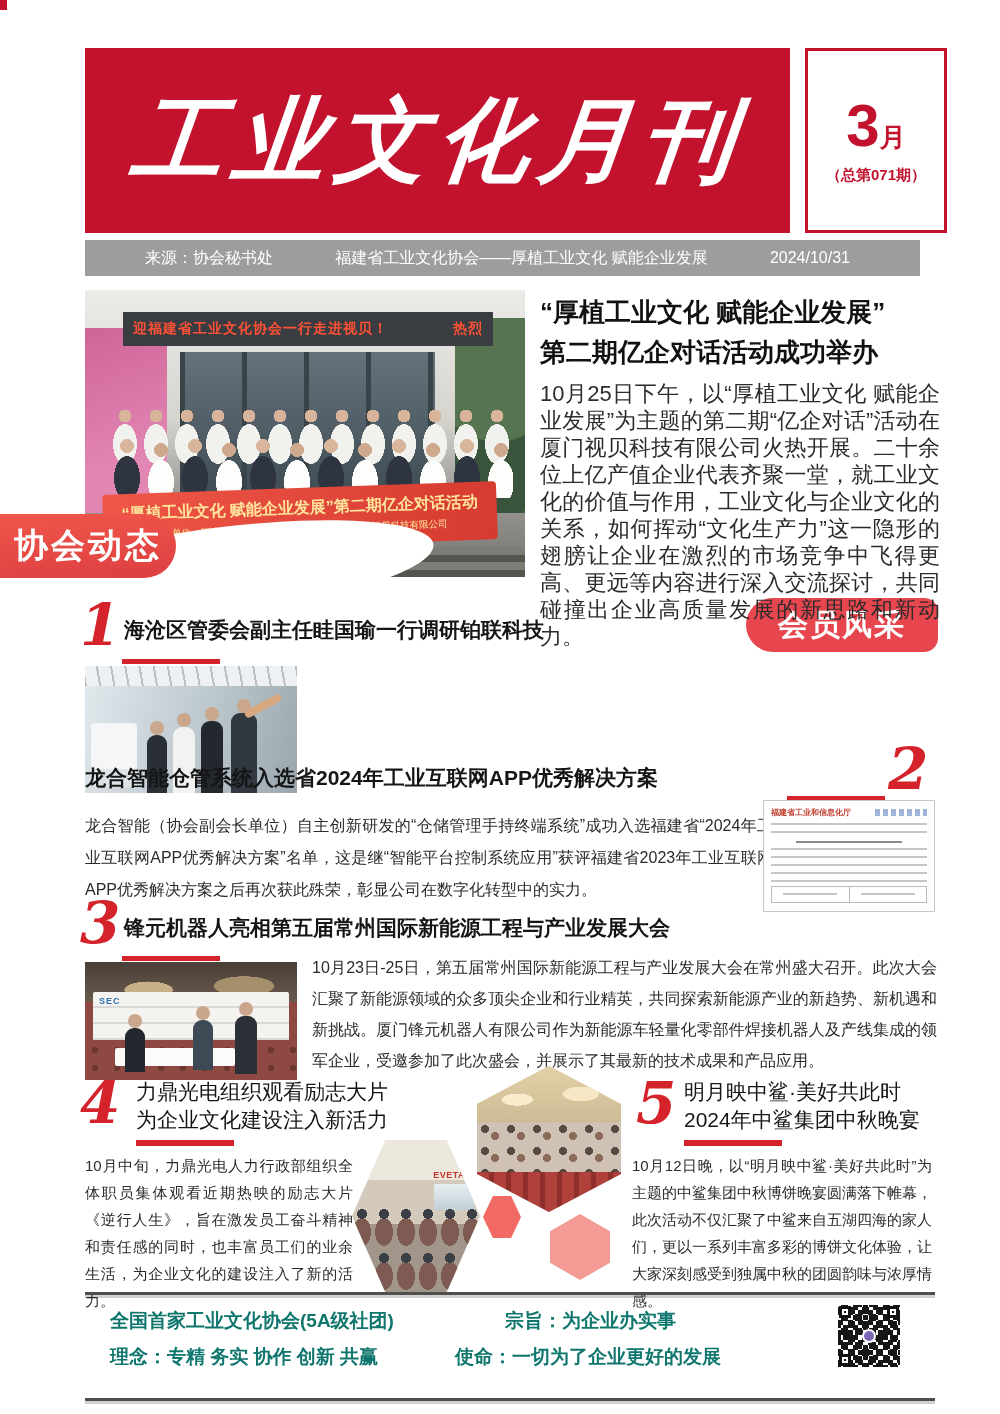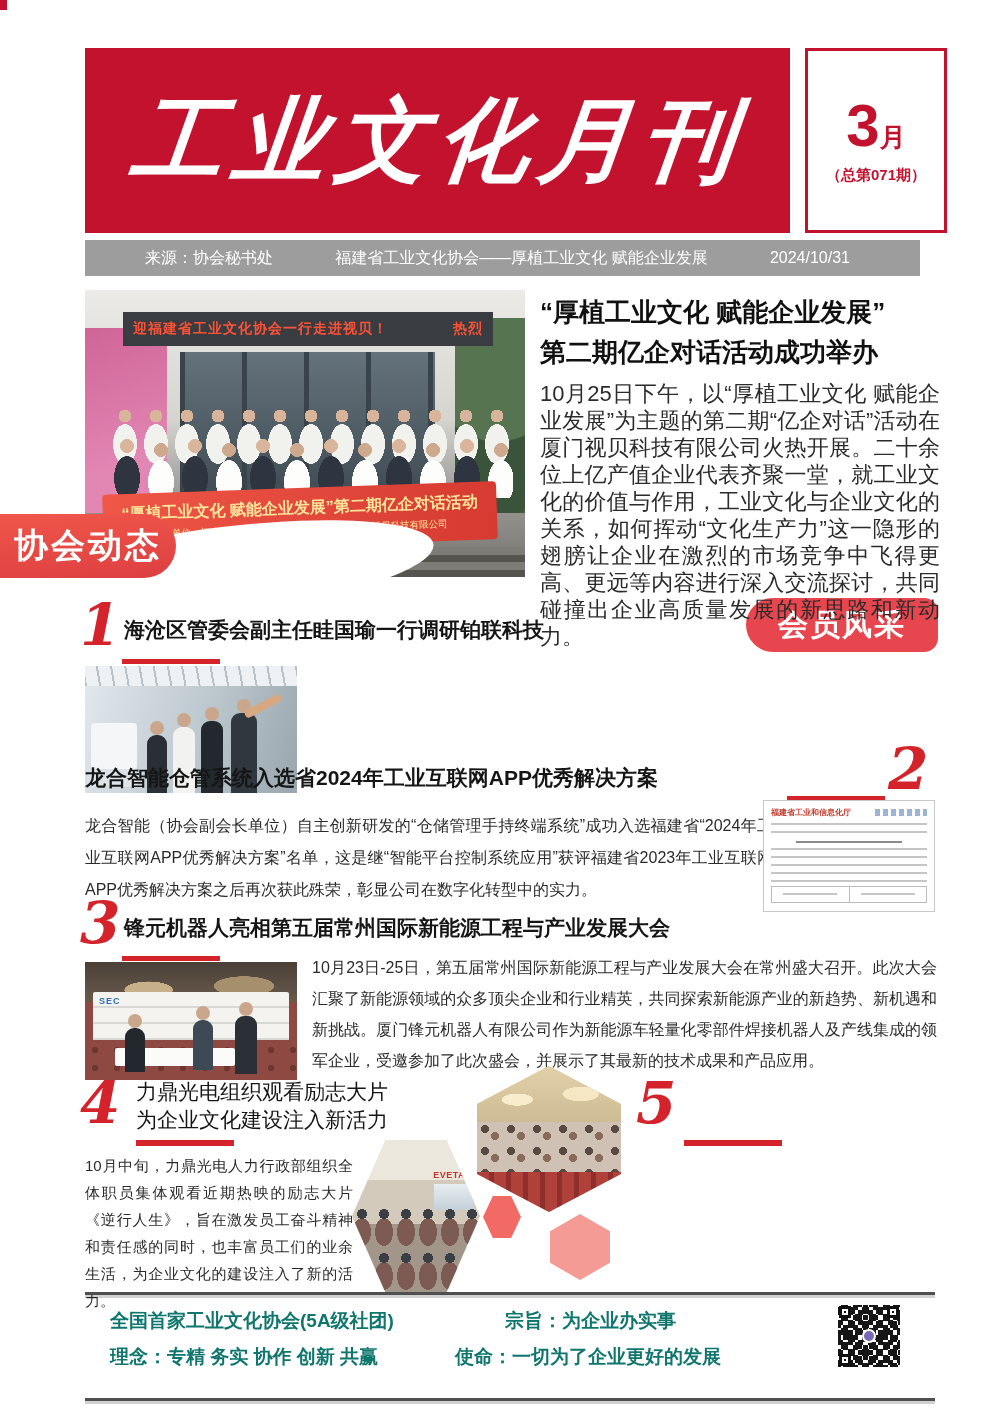--- a/index.html
+++ b/index.html
@@ -270,21 +270,26 @@
   </div>
   <div class="abs hex-pt hex-banquet">
     <div class="hb-lights"></div>
     <div class="hb-crowd"></div>
     <div class="hb-chairs"></div>
   </div>
   <div class="abs hex-ft hex-small"></div>
   <div class="abs hex-pt hex-pink"></div>
 
   <div class="abs num" style="left:636px;top:1074px;">5</div>
+  <div class="abs hl2" style="left:684px;top:1078px;">
+    <div>明月映中鲨·美好共此时</div>
+    <div>2024年中鲨集团中秋晚宴</div>
+  </div>
   <div class="abs redline" style="left:684px;top:1140px;width:98px;height:6px;"></div>
+  <div class="abs body-txt" style="left:632px;top:1152px;width:300px;font-size:15px;line-height:27px;">10月12日晚，以“明月映中鲨·美好共此时”为主题的中鲨集团中秋博饼晚宴圆满落下帷幕，此次活动不仅汇聚了中鲨来自五湖四海的家人们，更以一系列丰富多彩的博饼文化体验，让大家深刻感受到独属中秋的团圆韵味与浓厚情感。</div>
 
   <div class="abs rule" style="top:1292px;"></div>
   <div class="abs foot-txt" style="left:110px;top:1308px;">全国首家工业文化协会(5A级社团)</div>
   <div class="abs foot-txt" style="left:110px;top:1344px;">理念：专精 务实 协作 创新 共赢</div>
   <div class="abs foot-txt" style="left:505px;top:1308px;">宗旨：为企业办实事</div>
   <div class="abs foot-txt" style="left:455px;top:1344px;">使命：一切为了企业更好的发展</div>
   <div class="abs qr">
     <i class="f tl"></i>
       <i class="f tr"></i>
       <i class="f bl"></i>

